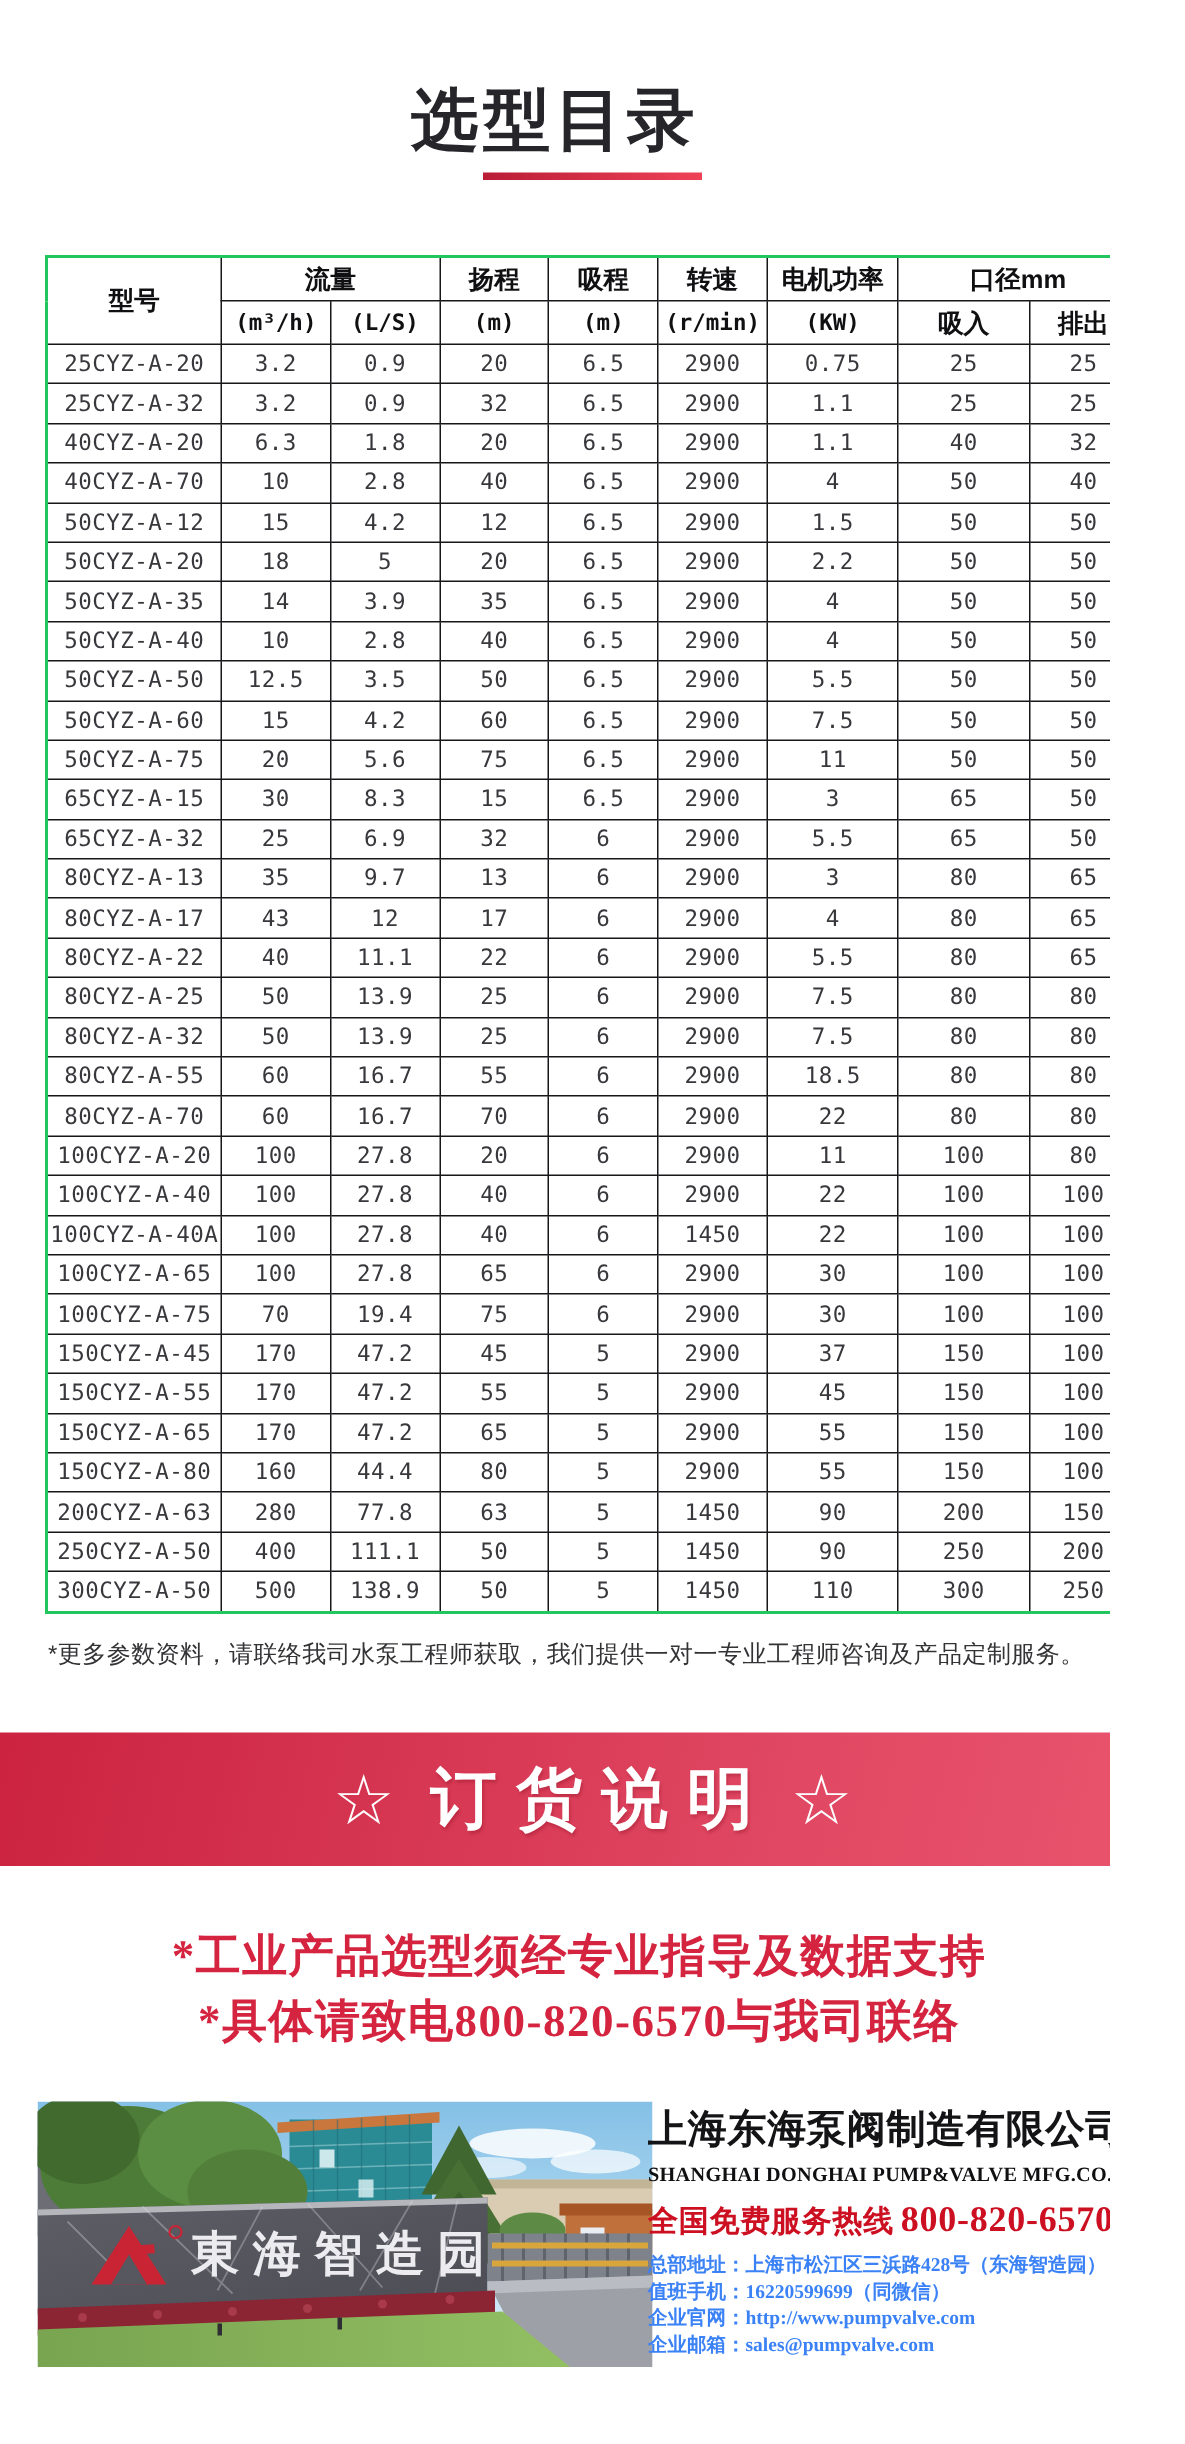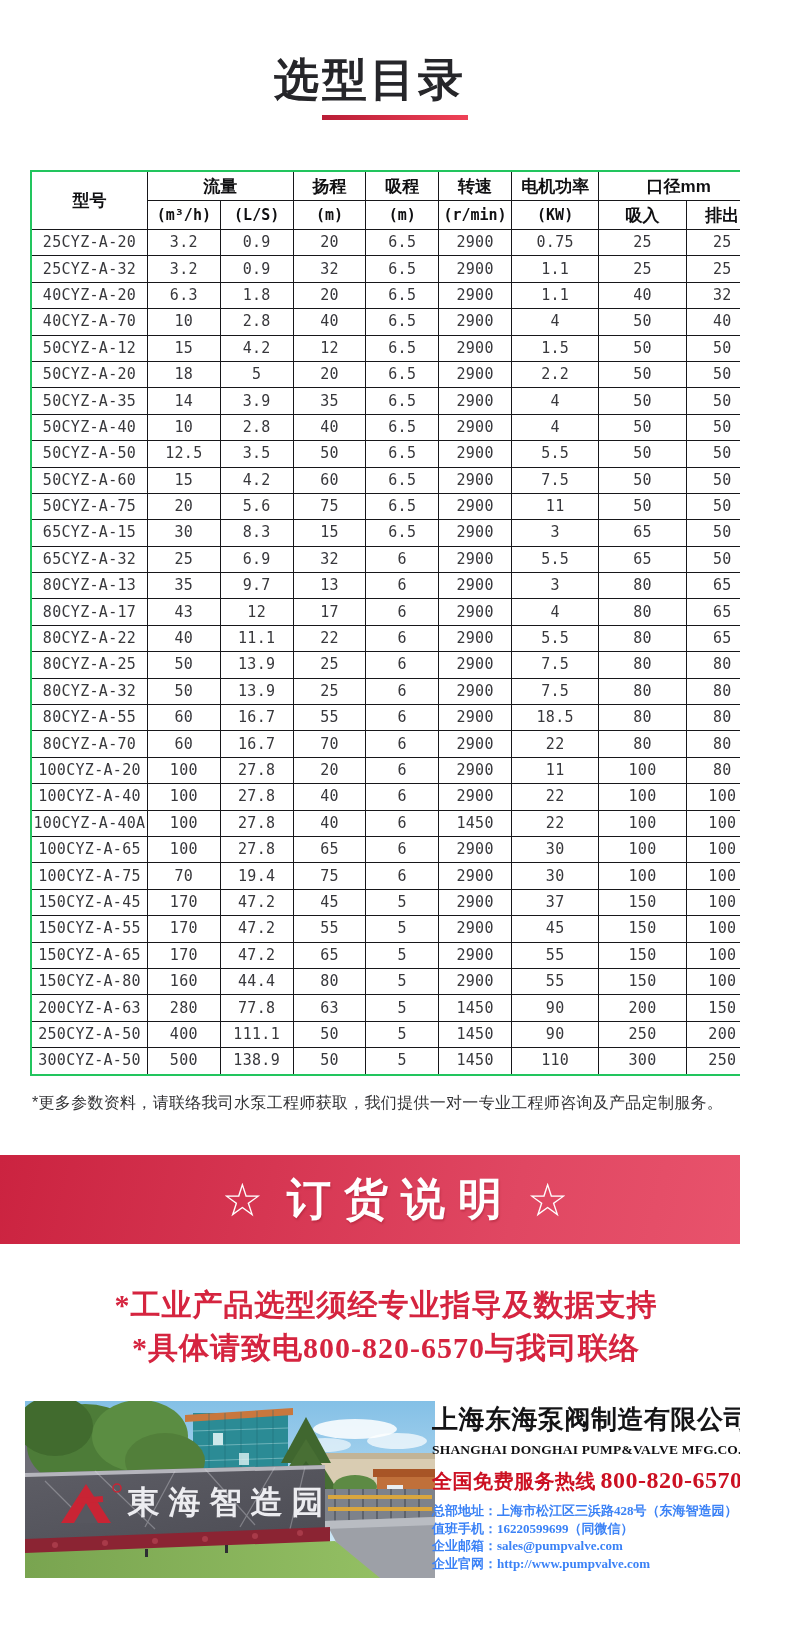--- a/index.html
+++ b/index.html
@@ -609,19 +609,19 @@
       <span class="hotline-label">全国免费服务热线</span>
       <span class="hotline-number">800-820-6570</span>
     </div>
     <div class="contact-list">
     <div class="contact-line">总部地址：上海市松江区三浜路428号（东海智造园）</div>
 
 
 
     <div class="contact-line">值班手机：16220599699（同微信）</div>
 
+    <div class="contact-line">企业官网：http://www.pumpvalve.com</div>
+
     <div class="contact-line">企业邮箱：sales@pumpvalve.com</div>
-
-    <div class="contact-line">企业官网：http://www.pumpvalve.com</div>
   </div>
   </div>
 
 </div>
 
 </body></html>

